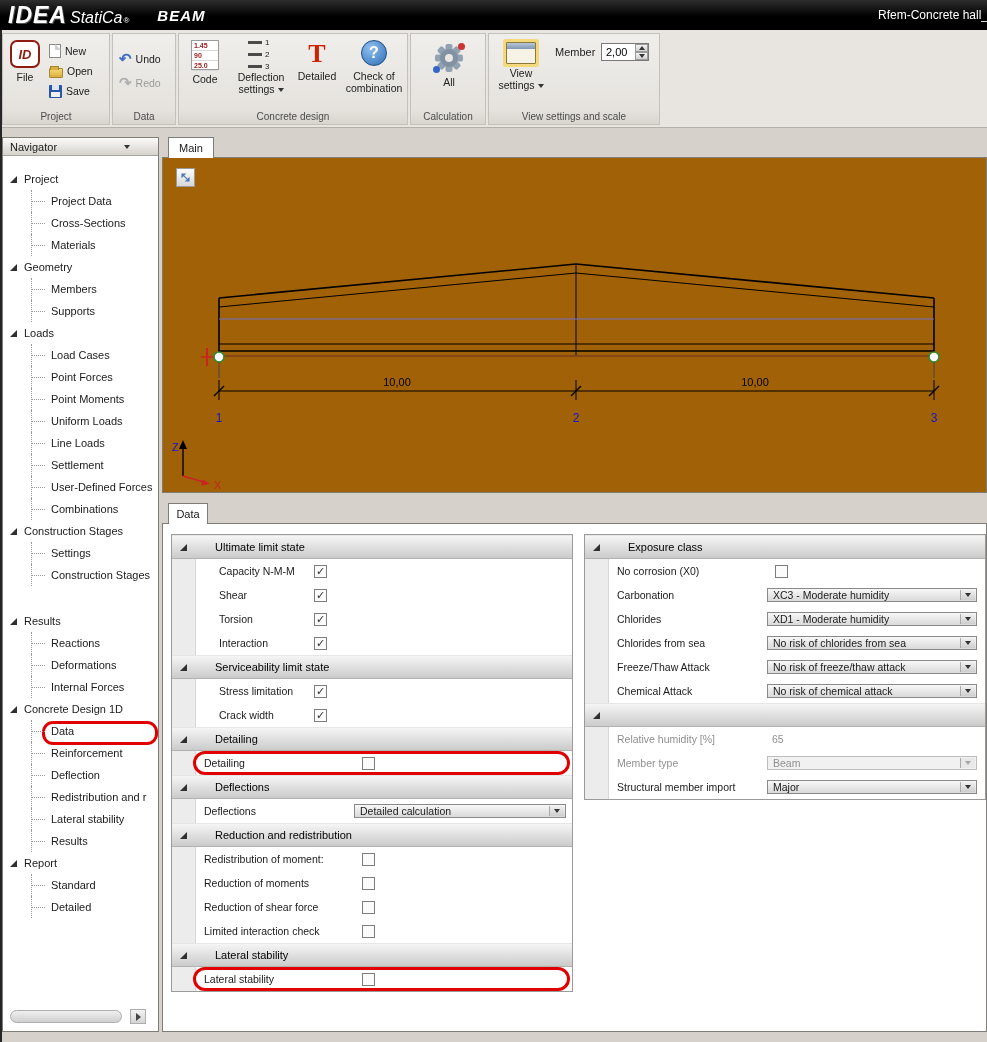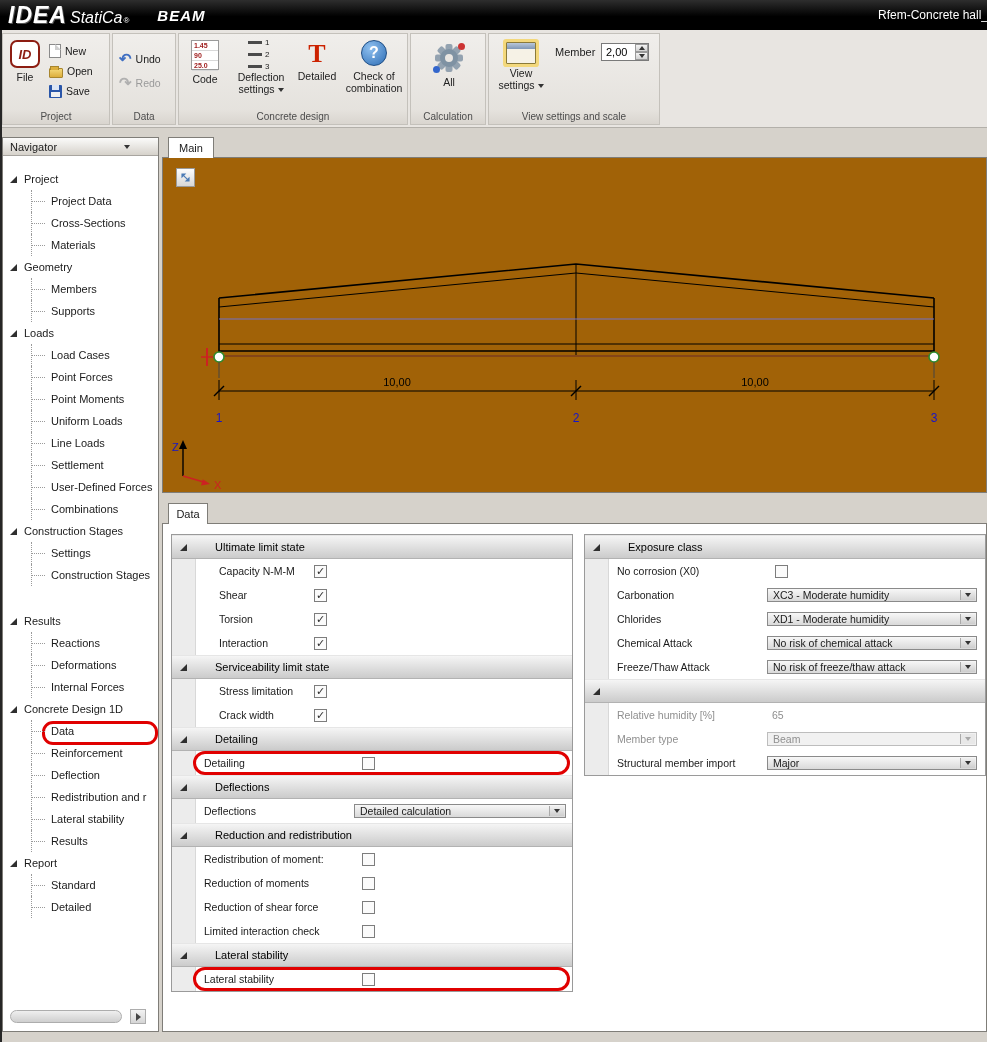--- a/index.html
+++ b/index.html
@@ -601,38 +601,48 @@
       <div class="lbl lblB">Chlorides</div>
       <div class="combo">
         <span>XD1 - Moderate humidity</span>
         <span class="chev">
             <span class="tri-down"></span>
           </span>
       </div>
     </div>
     <div class="t-row">
       <div class="gutter"></div>
+      <div class="lbl lblB">Chlorides from sea</div>
+      <div class="combo">
+        <span>No risk of chlorides from sea</span>
+        <span class="chev">
+            <span class="tri-down"></span>
+          </span>
+      </div>
+    </div>
+    <div class="t-row">
+      <div class="gutter"></div>
+      <div class="lbl lblB">Freeze/Thaw Attack</div>
+      <div class="combo">
+        <span>No risk of freeze/thaw attack</span>
+        <span class="chev">
+            <span class="tri-down"></span>
+          </span>
+      </div>
+    </div>
+    <div class="t-row">
+      <div class="gutter"></div>
       <div class="lbl lblB">Chemical Attack</div>
       <div class="combo">
         <span>No risk of chemical attack</span>
         <span class="chev">
             <span class="tri-down"></span>
           </span>
       </div>
     </div>
-    <div class="t-row">
-      <div class="gutter"></div>
-      <div class="lbl lblB">Freeze/Thaw Attack</div>
-      <div class="combo">
-        <span>No risk of freeze/thaw attack</span>
-        <span class="chev">
-            <span class="tri-down"></span>
-          </span>
-      </div>
-    </div>
 
     <div class="t-sec">
       <span class="exp"></span>
     </div>
     <div class="t-row">
       <div class="gutter"></div>
       <div class="lbl lblB lbl-dis">Relative humidity [%]</div>
       <span class="val-dis">65</span>
     </div>
     <div class="t-row">

